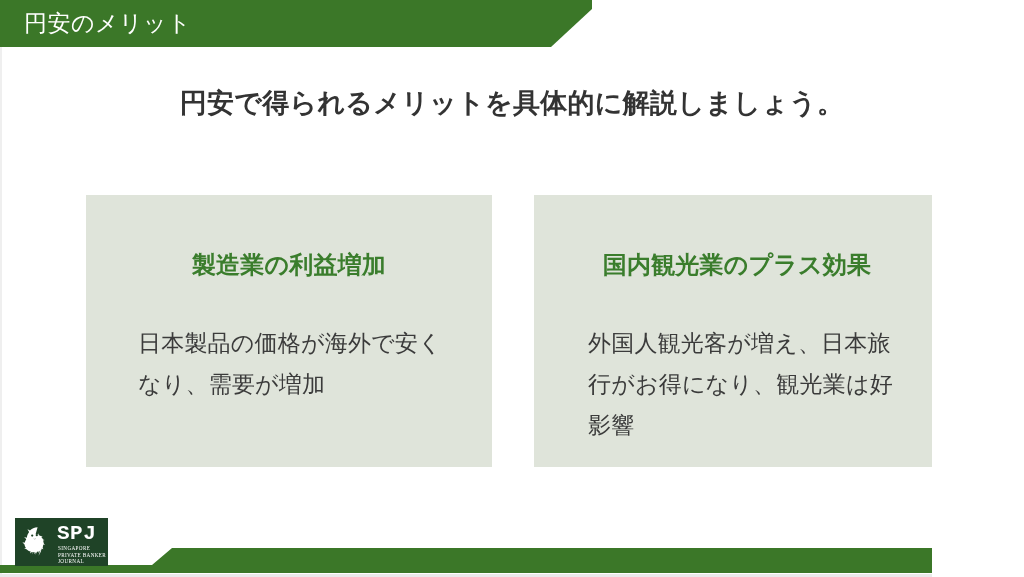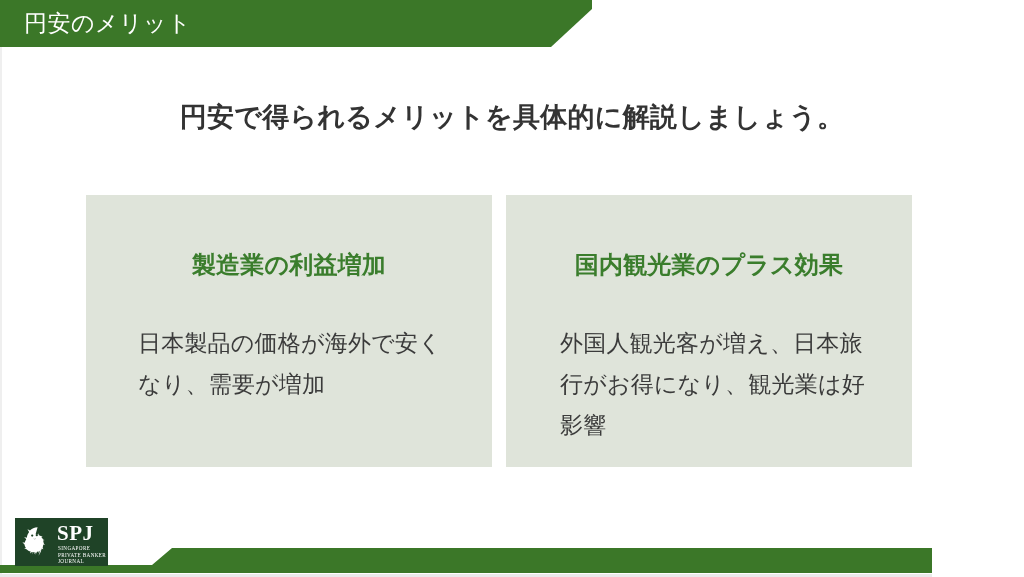--- a/index.html
+++ b/index.html
@@ -53,41 +53,41 @@
     color: #ffffff;
     font-weight: 400;
     letter-spacing: 0.5px;
     white-space: nowrap;
   }
 
   
   .subtitle {
     position: absolute;
     left: 0;
-    top: 98px;
+    top: 84px;
     width: 1024px;
     text-align: center;
     font-size: 27px;
     line-height: 38px;
     font-weight: bold;
     color: #333333;
     letter-spacing: 0.3px;
   }
 
   
   .card {
     position: absolute;
     top: 195px;
     height: 272px;
     background: #dfe4da;
     box-sizing: border-box;
     padding: 0 22px;
   }
   .card-left  { left: 86px;  width: 406px; }
-  .card-right { left: 506px; width: 406px; }
+  .card-right { left: 534px; width: 406px; }
 
   .card-title {
     margin: 0;
     padding-top: 54px;
     text-align: center;
     font-size: 24px;
     line-height: 32px;
     font-weight: bold;
     color: #3a7d2c;
     letter-spacing: 0.2px;
@@ -132,21 +132,21 @@
     position: absolute;
     left: 6px;
     top: 7px;
     width: 34px;
     height: 34px;
   }
   .logo-spj {
     position: absolute;
     left: 42px;
     top: 5px;
-    font-family: Liberation Serif, serif;
+    font-family: Liberation Mono, monospace;
     font-weight: bold;
     font-size: 21px;
     line-height: 21px;
     color: #ffffff;
     letter-spacing: 0.5px;
   }
   .logo-sub {
     position: absolute;
     left: 43px;
     top: 27px;

